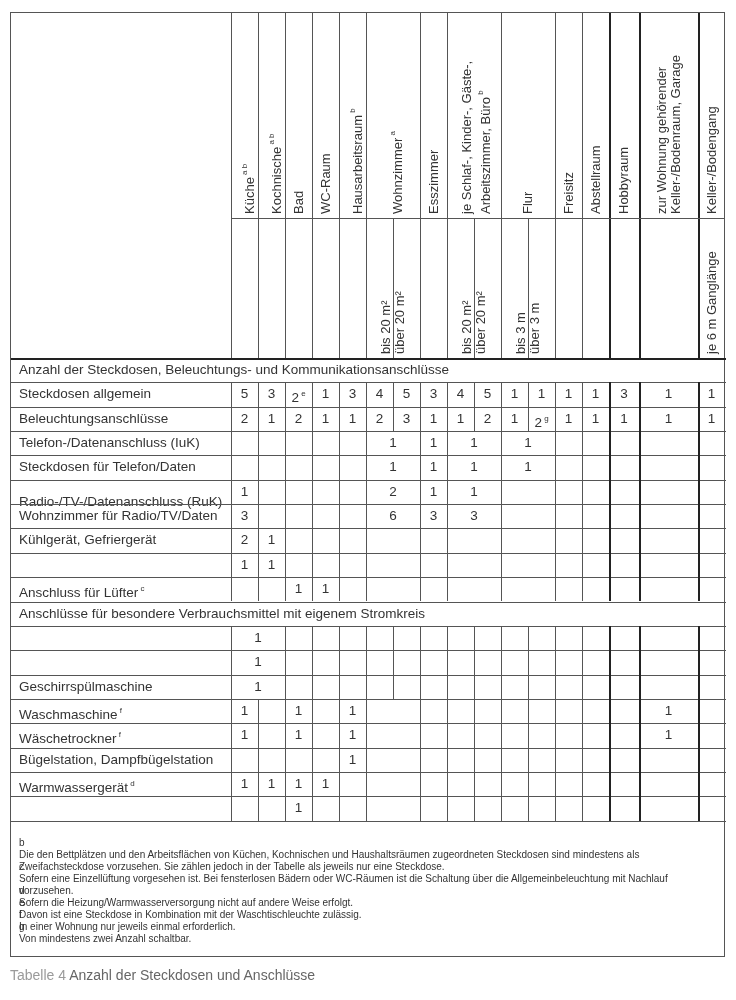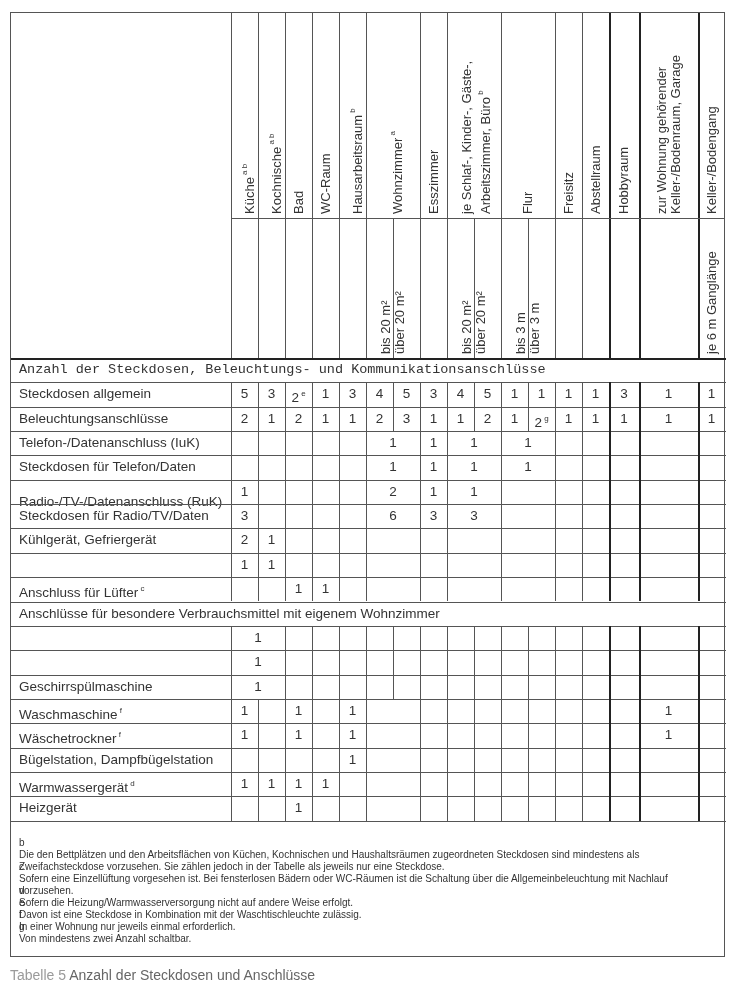--- a/index.html
+++ b/index.html
@@ -97,21 +97,21 @@
     <div class="vtext" style="left: 643.5px; top: 4px; width: 28px; height: 197px; text-align: left;">
       <span style="display: block;">zur Wohnung gehörender</span>
       <span style="display: block;">Keller-/Bodenraum, Garage</span>
     </div>
     <div class="vtext" style="left: 693.5px; top: 4px; width: 14px; height: 197px; text-align: left;">
       <span style="display: block;">Keller-/Bodengang</span>
     </div>
     <div class="vtext" style="left: 693.5px; top: 209px; width: 14px; height: 132px; text-align: left;">
       <span style="display: block;">je 6 m Ganglänge</span>
     </div>
-    <div class="lbl" style="left: 8px; top: 345px; width: 690px; height: 24.35px; font-family: Liberation Mono, monospace;">Anzahl der Steckdosen, Beleuchtungs- und Kommunikationsanschlüsse</div>
+    <div class="lbl" style="left: 8px; top: 345px; width: 690px; height: 24.35px;">Anzahl der Steckdosen, Beleuchtungs- und Kommunikationsanschlüsse</div>
     <div class="hl" style="left: 0px; top: 369.35px; width: 715px;"></div>
     <div class="lbl" style="left: 8px; top: 369.35px; width: 220px; height: 24.35px;"><span>Steckdosen allgemein</span></div>
     <div class="cell" style="left: 220px; top: 369.35px; width: 27px; height: 24.35px;">5</div>
     <div class="cell" style="left: 247px; top: 369.35px; width: 27px; height: 24.35px;">3</div>
     <div class="cell" style="left: 274px; top: 369.35px; width: 27px; height: 24.35px;">2<sup> e</sup></div>
     <div class="cell" style="left: 301px; top: 369.35px; width: 27px; height: 24.35px;">1</div>
     <div class="cell" style="left: 328px; top: 369.35px; width: 27px; height: 24.35px;">3</div>
     <div class="cell" style="left: 355px; top: 369.35px; width: 27px; height: 24.35px;">4</div>
     <div class="cell" style="left: 382px; top: 369.35px; width: 27px; height: 24.35px;">5</div>
     <div class="cell" style="left: 409px; top: 369.35px; width: 27px; height: 24.35px;">3</div>
@@ -231,21 +231,21 @@
     <div class="vl" style="left: 355px; top: 466.75px; height: 24.35px;"></div>
     <div class="vl" style="left: 409px; top: 466.75px; height: 24.35px;"></div>
     <div class="vl" style="left: 436px; top: 466.75px; height: 24.35px;"></div>
     <div class="vl" style="left: 490px; top: 466.75px; height: 24.35px;"></div>
     <div class="vl" style="left: 544px; top: 466.75px; height: 24.35px;"></div>
     <div class="vl" style="left: 571px; top: 466.75px; height: 24.35px;"></div>
     <div class="vl thick" style="left: 598px; top: 466.75px; height: 24.35px;"></div>
     <div class="vl thick" style="left: 628px; top: 466.75px; height: 24.35px;"></div>
     <div class="vl thick" style="left: 687px; top: 466.75px; height: 24.35px;"></div>
     <div class="hl" style="left: 0px; top: 491.1px; width: 715px;"></div>
-    <div class="lbl" style="left: 8px; top: 491.1px; width: 220px; height: 24.35px;"><span>Steckdosen für Radio/TV/Daten</span></div>
+    <div class="lbl" style="left: 8px; top: 491.1px; width: 220px; height: 24.35px;"><span>Wohnzimmer für Radio/TV/Daten</span></div>
     <div class="cell" style="left: 220px; top: 491.1px; width: 27px; height: 24.35px;">3</div>
     <div class="cell" style="left: 355px; top: 491.1px; width: 54px; height: 24.35px;">6</div>
     <div class="cell" style="left: 409px; top: 491.1px; width: 27px; height: 24.35px;">3</div>
     <div class="cell" style="left: 436px; top: 491.1px; width: 54px; height: 24.35px;">3</div>
     <div class="vl" style="left: 220px; top: 491.1px; height: 24.35px;"></div>
     <div class="vl" style="left: 247px; top: 491.1px; height: 24.35px;"></div>
     <div class="vl" style="left: 274px; top: 491.1px; height: 24.35px;"></div>
     <div class="vl" style="left: 301px; top: 491.1px; height: 24.35px;"></div>
     <div class="vl" style="left: 328px; top: 491.1px; height: 24.35px;"></div>
     <div class="vl" style="left: 355px; top: 491.1px; height: 24.35px;"></div>
@@ -304,21 +304,21 @@
     <div class="vl" style="left: 355px; top: 564.15px; height: 24.35px;"></div>
     <div class="vl" style="left: 409px; top: 564.15px; height: 24.35px;"></div>
     <div class="vl" style="left: 436px; top: 564.15px; height: 24.35px;"></div>
     <div class="vl" style="left: 490px; top: 564.15px; height: 24.35px;"></div>
     <div class="vl" style="left: 544px; top: 564.15px; height: 24.35px;"></div>
     <div class="vl" style="left: 571px; top: 564.15px; height: 24.35px;"></div>
     <div class="vl thick" style="left: 598px; top: 564.15px; height: 24.35px;"></div>
     <div class="vl thick" style="left: 628px; top: 564.15px; height: 24.35px;"></div>
     <div class="vl thick" style="left: 687px; top: 564.15px; height: 24.35px;"></div>
     <div class="hl" style="left: 0px; top: 588.5px; width: 715px;"></div>
-    <div class="lbl" style="left: 8px; top: 588.5px; width: 690px; height: 24.35px;">Anschlüsse für besondere Verbrauchsmittel mit eigenem Wohnzimmer</div>
+    <div class="lbl" style="left: 8px; top: 588.5px; width: 690px; height: 24.35px;">Anschlüsse für besondere Verbrauchsmittel mit eigenem Stromkreis</div>
     <div class="hl" style="left: 0px; top: 612.85px; width: 715px;"></div>
     <div class="cell" style="left: 220px; top: 612.85px; width: 54px; height: 24.35px;">1</div>
     <div class="vl" style="left: 220px; top: 612.85px; height: 24.35px;"></div>
     <div class="vl" style="left: 274px; top: 612.85px; height: 24.35px;"></div>
     <div class="vl" style="left: 301px; top: 612.85px; height: 24.35px;"></div>
     <div class="vl" style="left: 328px; top: 612.85px; height: 24.35px;"></div>
     <div class="vl" style="left: 355px; top: 612.85px; height: 24.35px;"></div>
     <div class="vl" style="left: 382px; top: 612.85px; height: 24.35px;"></div>
     <div class="vl" style="left: 409px; top: 612.85px; height: 24.35px;"></div>
     <div class="vl" style="left: 436px; top: 612.85px; height: 24.35px;"></div>
@@ -446,21 +446,20 @@
     <div class="vl" style="left: 436px; top: 758.95px; height: 24.35px;"></div>
     <div class="vl" style="left: 463px; top: 758.95px; height: 24.35px;"></div>
     <div class="vl" style="left: 490px; top: 758.95px; height: 24.35px;"></div>
     <div class="vl" style="left: 517px; top: 758.95px; height: 24.35px;"></div>
     <div class="vl" style="left: 544px; top: 758.95px; height: 24.35px;"></div>
     <div class="vl" style="left: 571px; top: 758.95px; height: 24.35px;"></div>
     <div class="vl thick" style="left: 598px; top: 758.95px; height: 24.35px;"></div>
     <div class="vl thick" style="left: 628px; top: 758.95px; height: 24.35px;"></div>
     <div class="vl thick" style="left: 687px; top: 758.95px; height: 24.35px;"></div>
     <div class="hl" style="left: 0px; top: 783.3px; width: 715px;"></div>
-    <div class="lbl" style="left: 8px; top: 783.3px; width: 220px; height: 24.35px;"><span>Heizgerät</span></div>
     <div class="cell" style="left: 274px; top: 783.3px; width: 27px; height: 24.35px;">1</div>
     <div class="vl" style="left: 220px; top: 783.3px; height: 24.35px;"></div>
     <div class="vl" style="left: 247px; top: 783.3px; height: 24.35px;"></div>
     <div class="vl" style="left: 274px; top: 783.3px; height: 24.35px;"></div>
     <div class="vl" style="left: 301px; top: 783.3px; height: 24.35px;"></div>
     <div class="vl" style="left: 328px; top: 783.3px; height: 24.35px;"></div>
     <div class="vl" style="left: 355px; top: 783.3px; height: 24.35px;"></div>
     <div class="vl" style="left: 409px; top: 783.3px; height: 24.35px;"></div>
     <div class="vl" style="left: 436px; top: 783.3px; height: 24.35px;"></div>
     <div class="vl" style="left: 463px; top: 783.3px; height: 24.35px;"></div>
@@ -473,15 +472,15 @@
     <div class="vl thick" style="left: 687px; top: 783.3px; height: 24.35px;"></div>
     <div class="hl" style="left: 0px; top: 807.65px; width: 715px;"></div>
     <div class="foot" style="left: 8px; top: 823.65px; width: 700px;"><span class="k">b</span><span class="t">Die den Bettplätzen und den Arbeitsflächen von Küchen, Kochnischen und Haushaltsräumen zugeordneten Steckdosen sind mindestens als Zweifachsteckdose vorzusehen. Sie zählen jedoch in der Tabelle als jeweils nur eine Steckdose.</span></div>
     <div class="foot" style="left: 8px; top: 847.65px; width: 700px;"><span class="k">c</span><span class="t">Sofern eine Einzellüftung vorgesehen ist. Bei fensterlosen Bädern oder WC-Räumen ist die Schaltung über die Allgemeinbeleuchtung mit Nachlauf vorzusehen.</span></div>
     <div class="foot" style="left: 8px; top: 871.65px; width: 700px;"><span class="k">d</span><span class="t">Sofern die Heizung/Warmwasserversorgung nicht auf andere Weise erfolgt.</span></div>
     <div class="foot" style="left: 8px; top: 883.65px; width: 700px;"><span class="k">e</span><span class="t">Davon ist eine Steckdose in Kombination mit der Waschtischleuchte zulässig.</span></div>
     <div class="foot" style="left: 8px; top: 895.65px; width: 700px;"><span class="k">f</span><span class="t">In einer Wohnung nur jeweils einmal erforderlich.</span></div>
     <div class="foot" style="left: 8px; top: 907.65px; width: 700px;"><span class="k">g</span><span class="t">Von mindestens zwei Anzahl schaltbar.</span></div>
   </div>
 <div id="caption">
-  <span class="pre">Tabelle 5</span>
+  <span class="pre">Tabelle 4</span>
   <span>Anzahl der Steckdosen und Anschlüsse</span>
 </div>
 
 </body></html>

